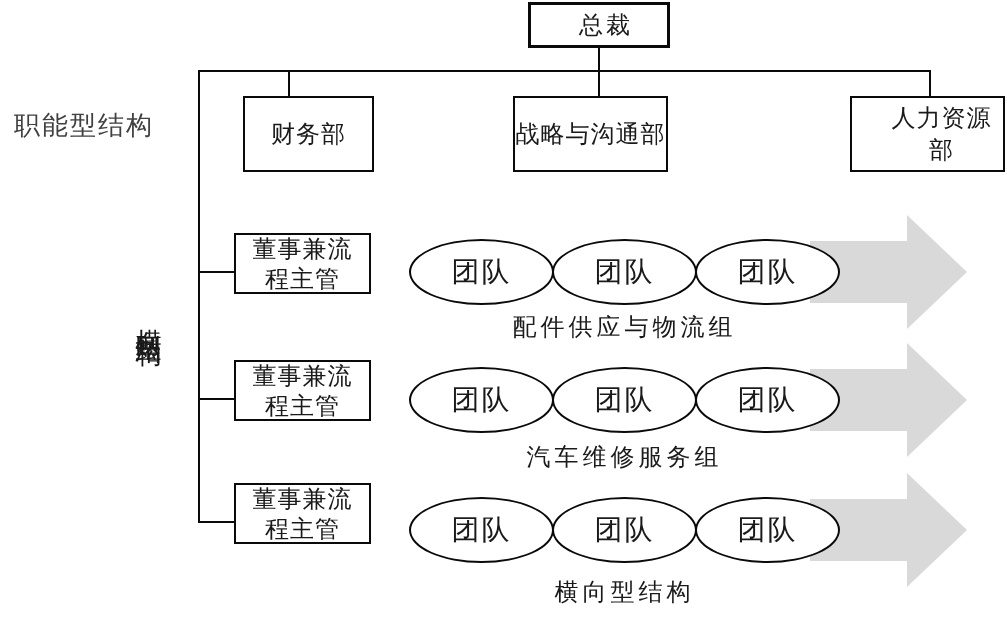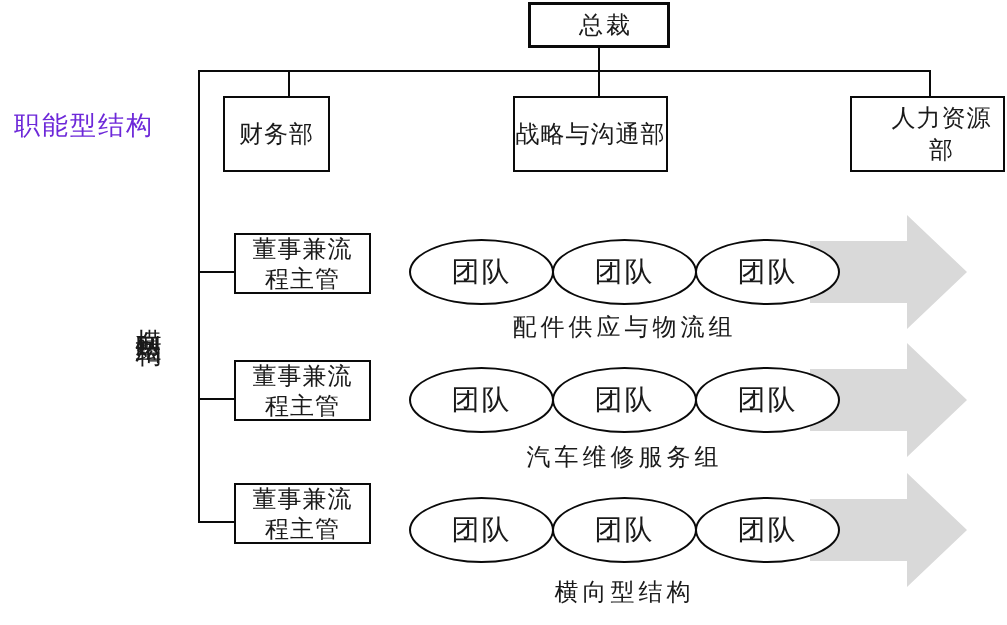--- a/index.html
+++ b/index.html
@@ -23,37 +23,37 @@
     text-align: center;
     color: #1a1a1a;
     z-index: 3;
   }
   .president {
     left: 528px; top: 2px; width: 142px; height: 46px;
     border-width: 3px;
     font-size: 24px; letter-spacing: 3px; padding-left: 14px;
   }
   .dept { top: 96px; height: 76px; font-size: 24px; letter-spacing: 1px; }
-  .dept-finance  { left: 223px; width: 107px; }
+  .dept-finance  { left: 243px; width: 131px; }
   .dept-strategy { left: 513px; width: 155px; }
   .dept-hr       { left: 850px; width: 155px; padding-left: 28px; }
   .mgr {
     left: 234px; width: 137px; height: 61px;
     font-size: 24px; line-height: 30px; letter-spacing: 1px;
     padding: 0 12px;
   }
   .mgr-r1 { top: 233px; }
   .mgr-r2 { top: 360px; }
   .mgr-r3 { top: 483px; }
 
   .hline, .vline { position: absolute; background: #0a0a0a; z-index: 1; }
 
   .func-label {
     position: absolute; left: 14px; top: 108px;
-    font-size: 26px; letter-spacing: 2px; color: #6d28d9;
+    font-size: 26px; letter-spacing: 2px; color: #404040;
     white-space: nowrap;
   }
   .horiz-label {
     position: absolute; left: 132px; top: 308px;
     writing-mode: vertical-rl; text-orientation: upright;
     font-size: 26px; letter-spacing: 3px; color: #1a1a1a;
   }
 
   .ellipse {
     position: absolute;

